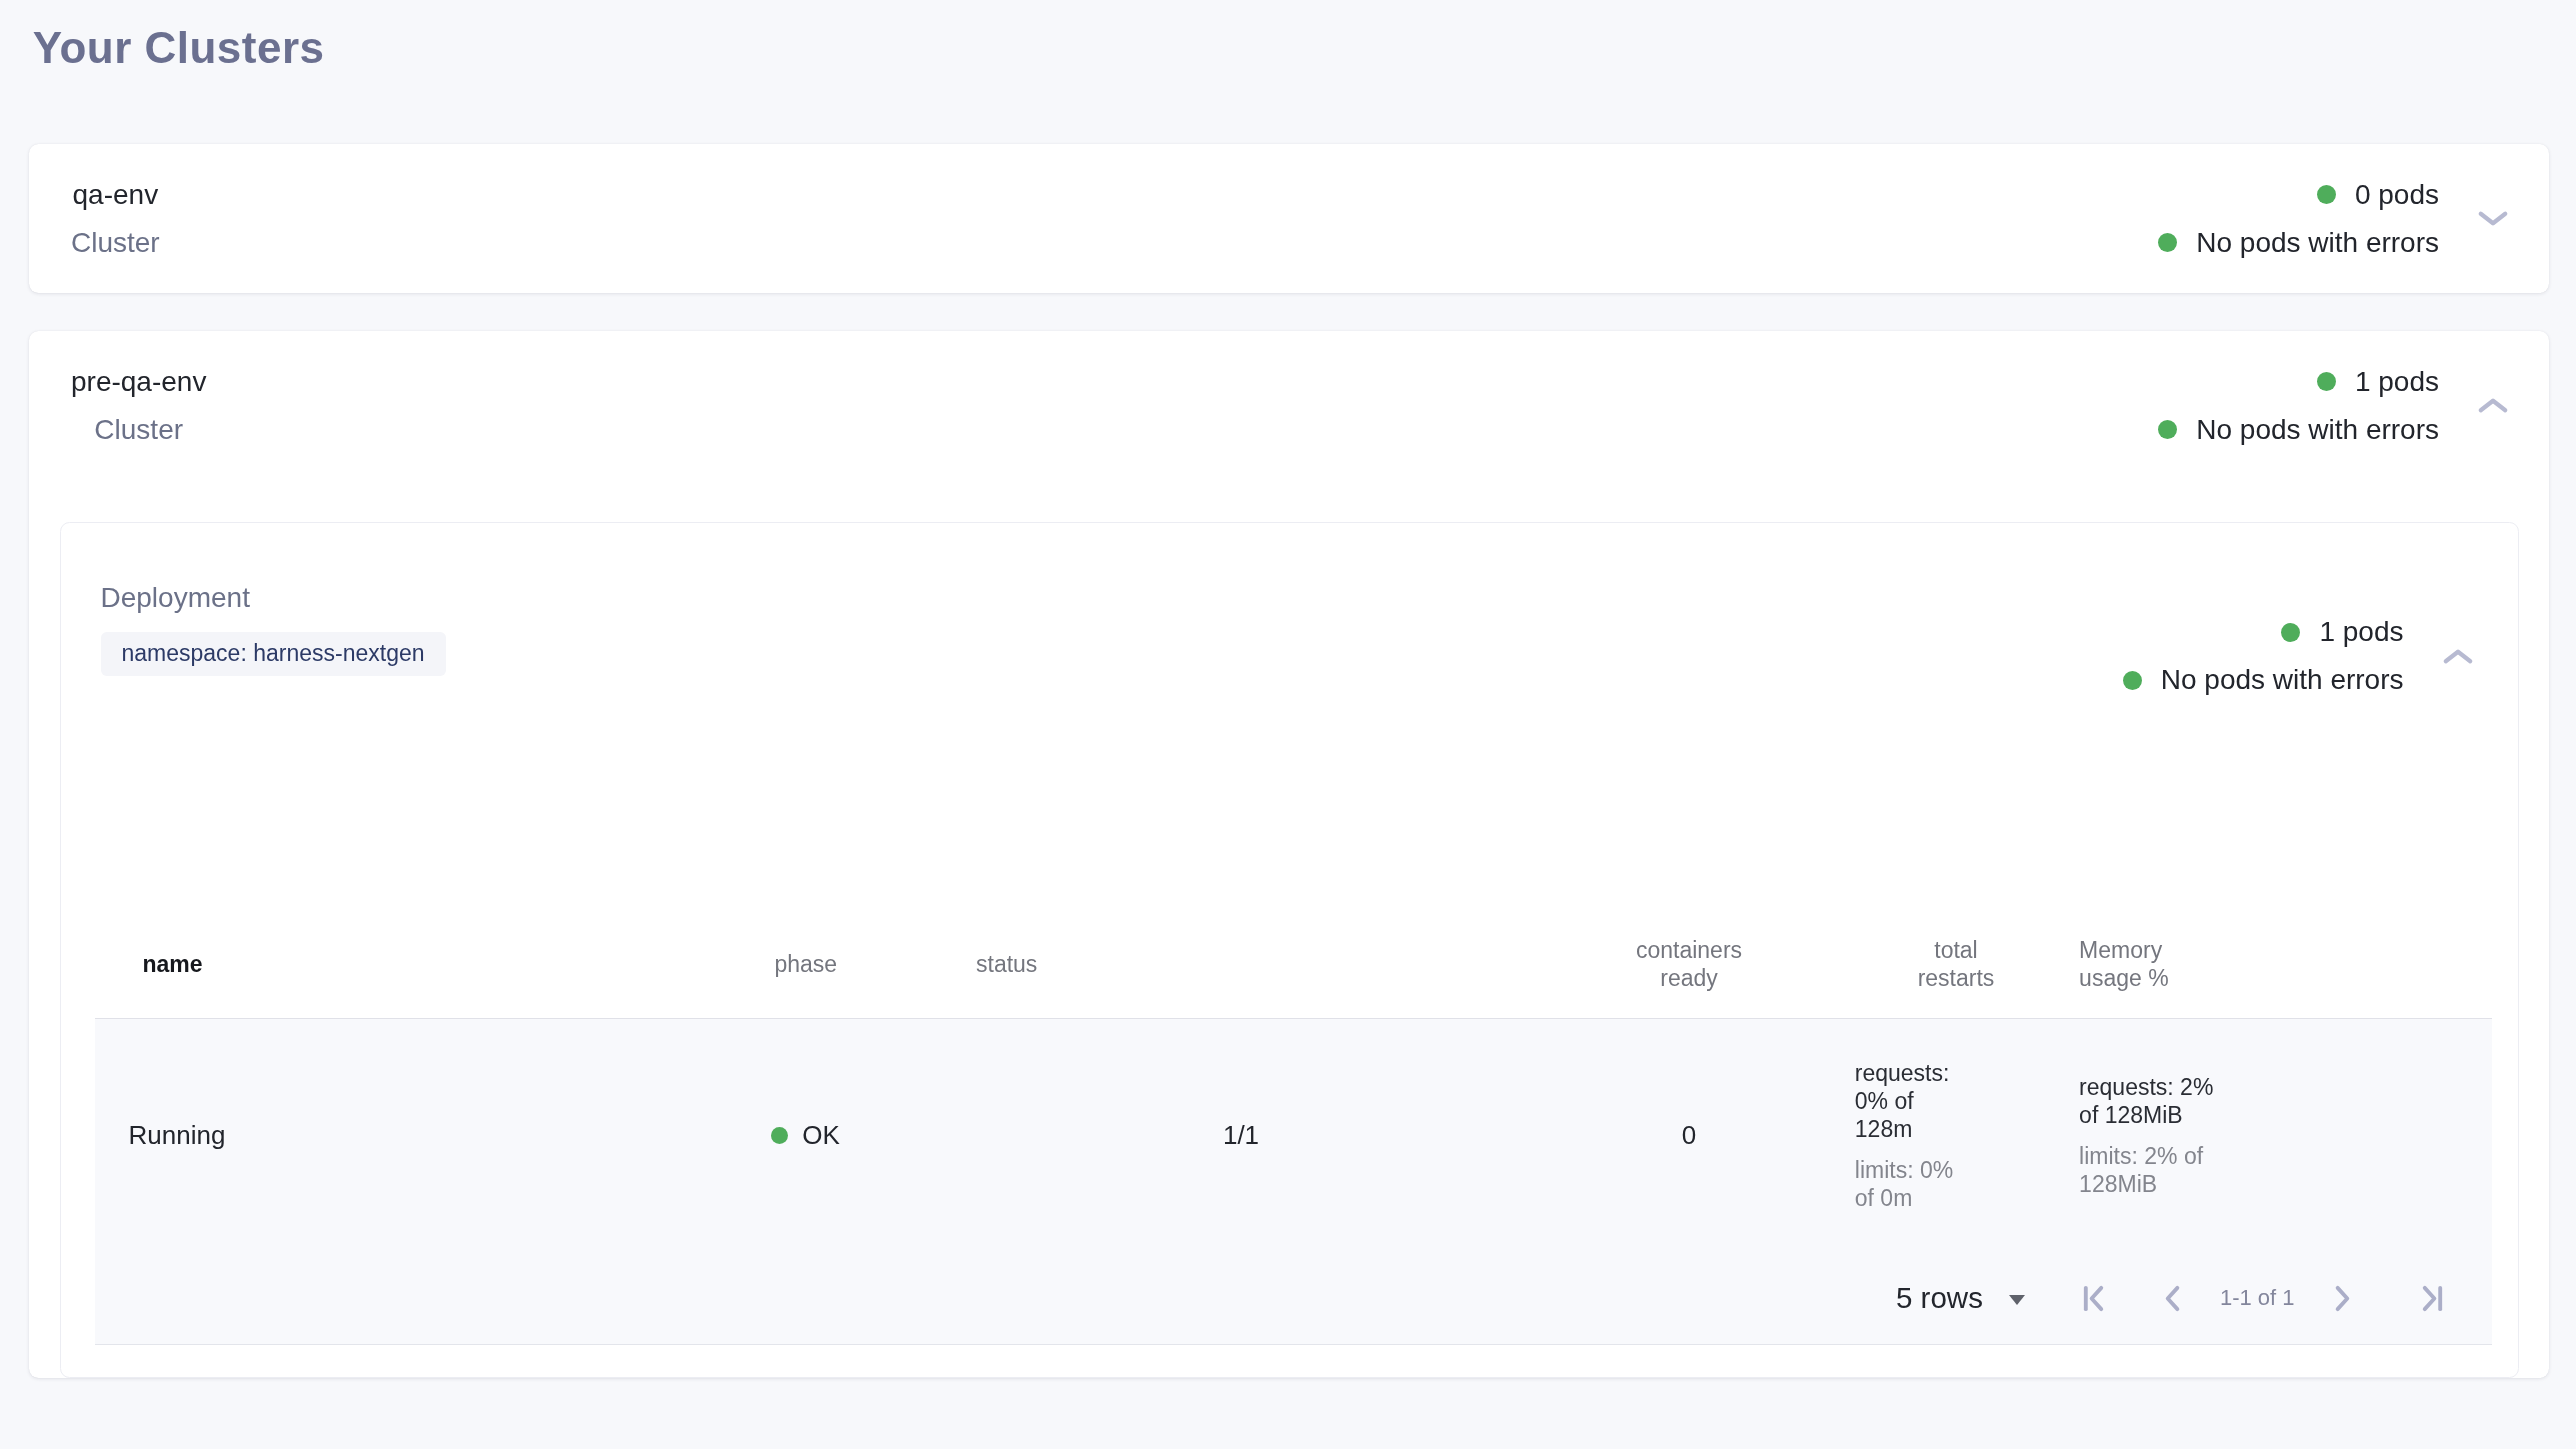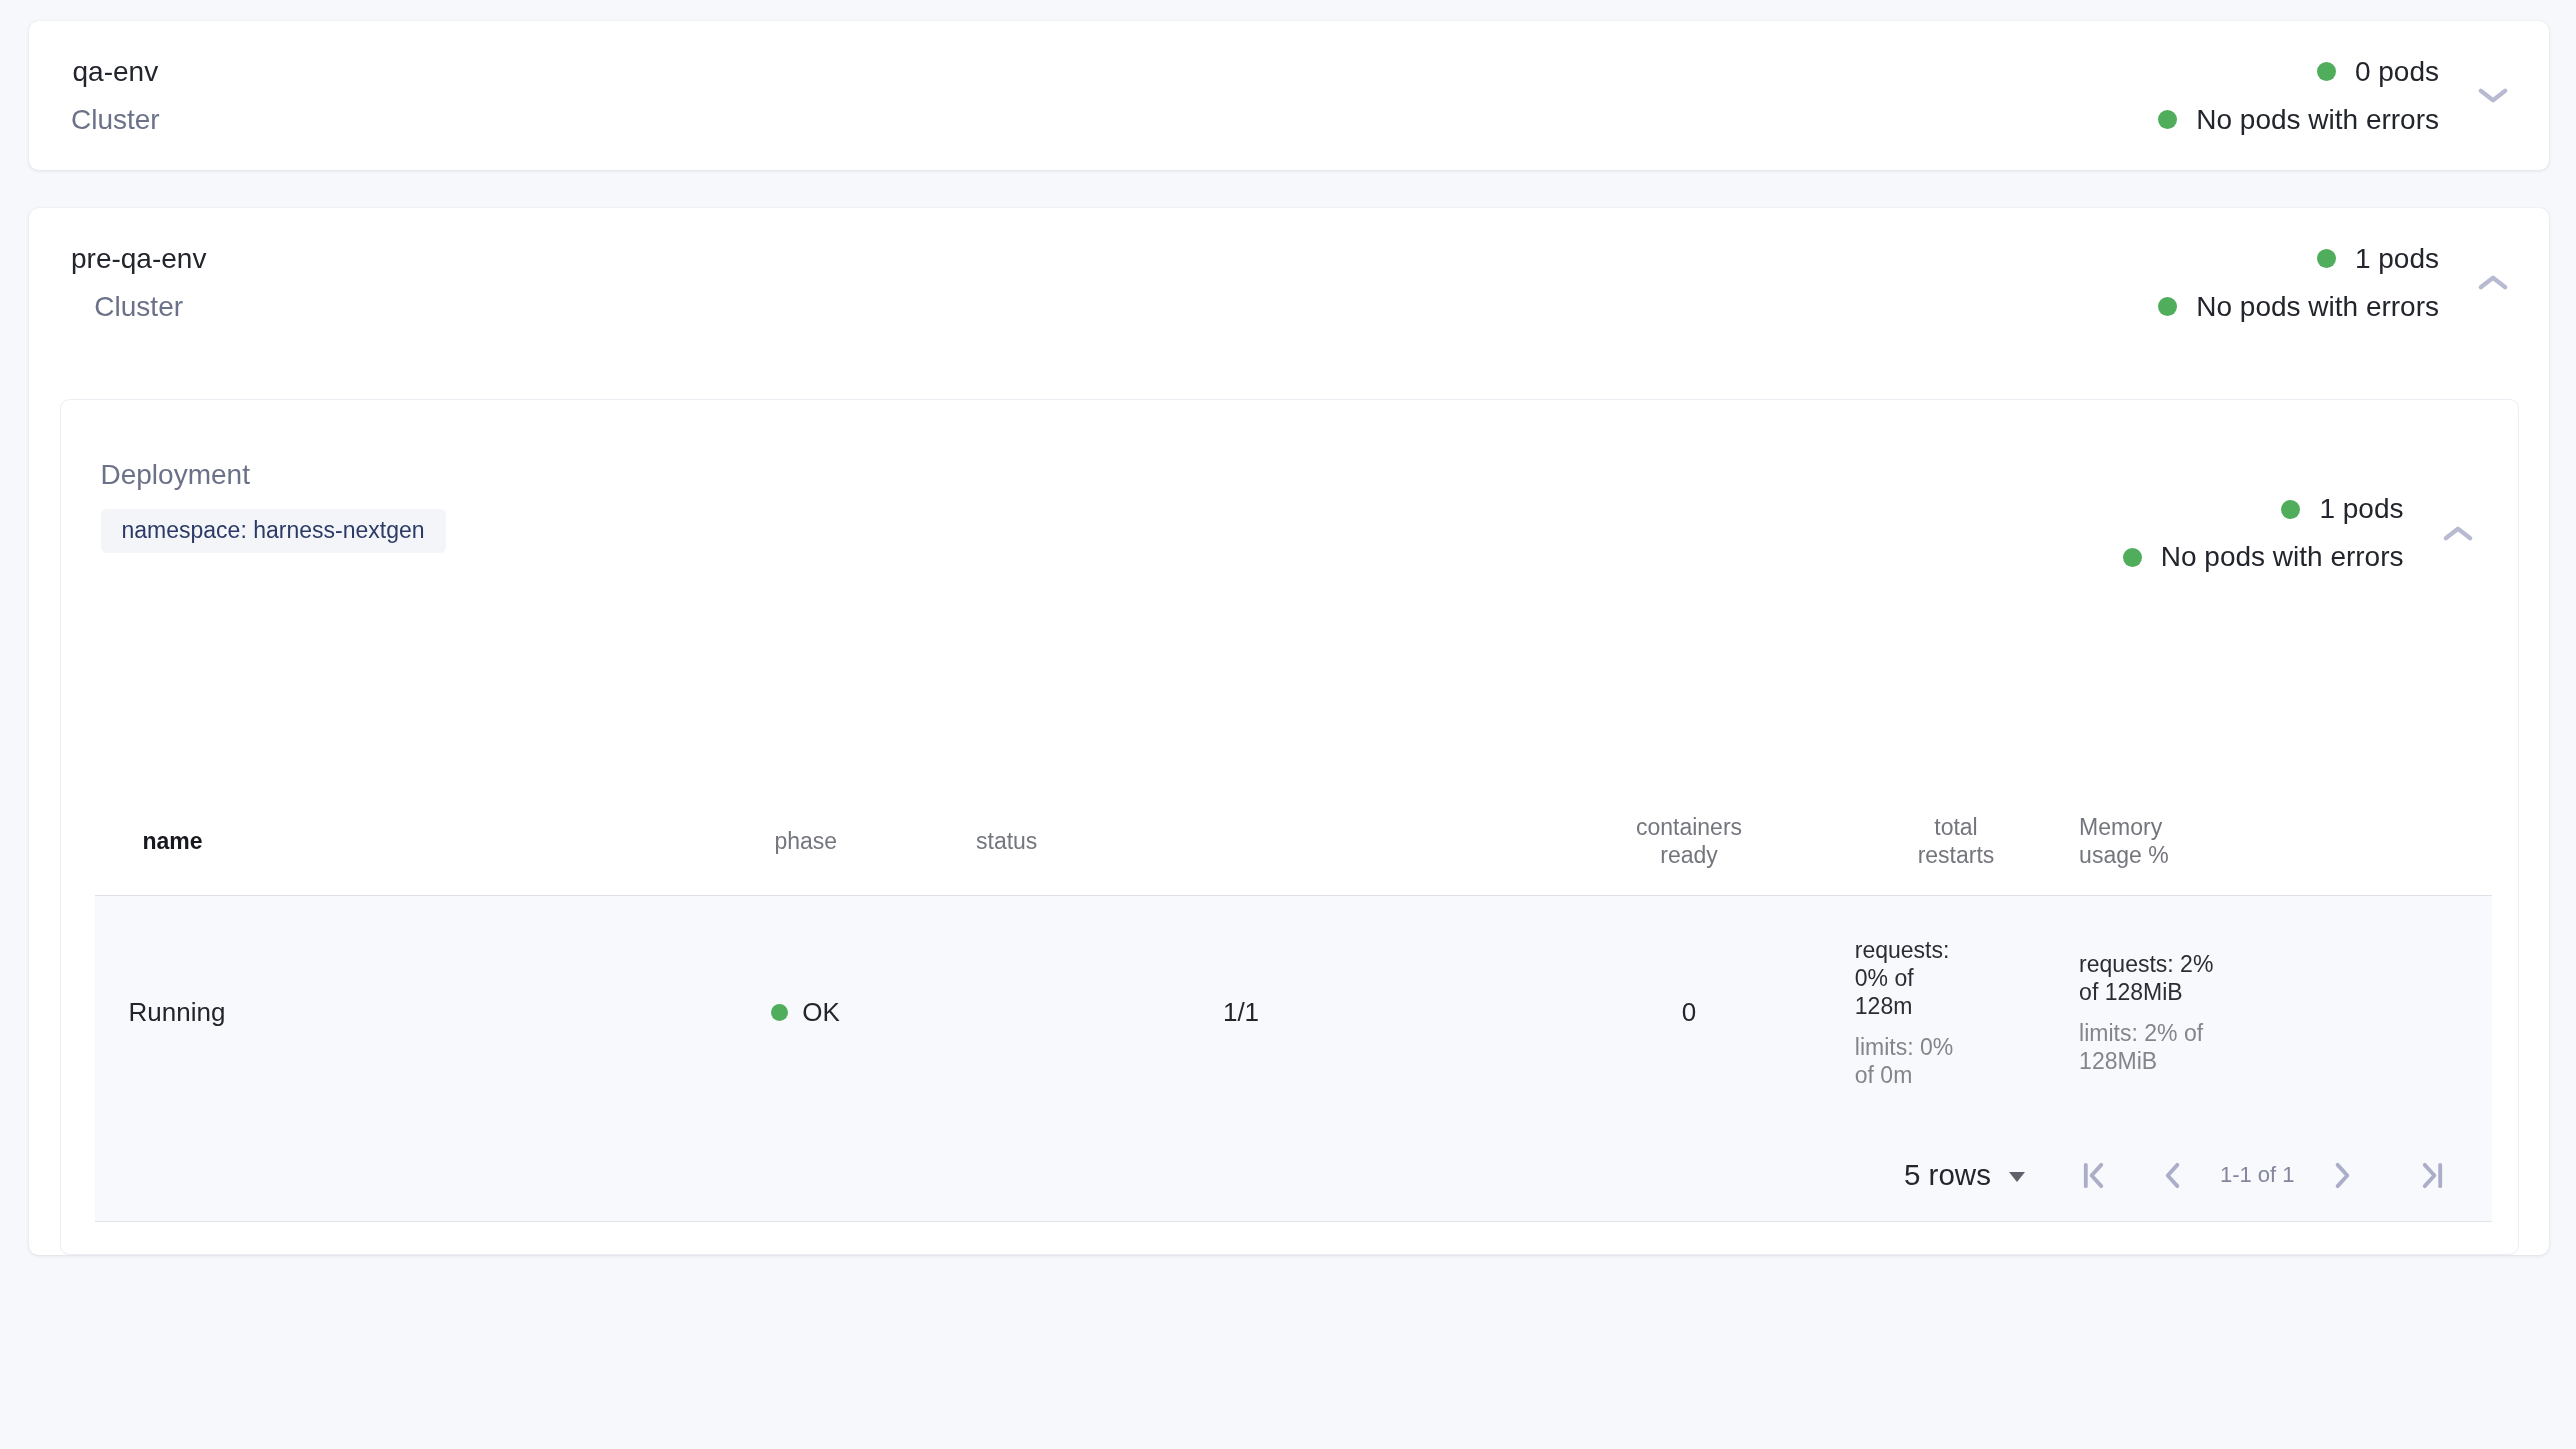--- a/index.html
+++ b/index.html
@@ -116,21 +116,21 @@
 
   
   .pagination {
     height: 92px;
     display: flex;
     align-items: center;
     justify-content: flex-end;
     padding-right: 46px;
   }
   .rows-select {
-    display: flex; align-items: center; gap: 18px;
+    display: flex; align-items: center; gap: 26px;
     font-size: 29.5px; color: #23262d; cursor: pointer;
   }
   .caret-down {
     width: 0; height: 0;
     border-left: 8.6px solid transparent;
     border-right: 8.6px solid transparent;
     border-top: 10.5px solid #5f626b;
     margin-top: 3.8px;
   }
   .pg-btn { display: flex; align-items: center; cursor: pointer; }
@@ -138,20 +138,21 @@
   .pg-prev { margin-left: 50px; }
   .pg-range { margin-left: 32px; font-size: 22px; color: #83869c; }
   .pg-next { margin-left: 32px; }
   .pg-last { margin-left: 61px; }
 </style>
 </head>
 <body>
 
 <div class="page">
 
+  <h1 class="page-title">Your Clusters</h1>
 
   <section class="card">
     <div class="card-head">
       <div class="head-left">
         <div class="entity-name">qa-env</div>
         <div class="entity-type">Cluster</div>
       </div>
       <div class="head-right">
         <div class="status-lines">
           <div class="status-line">

